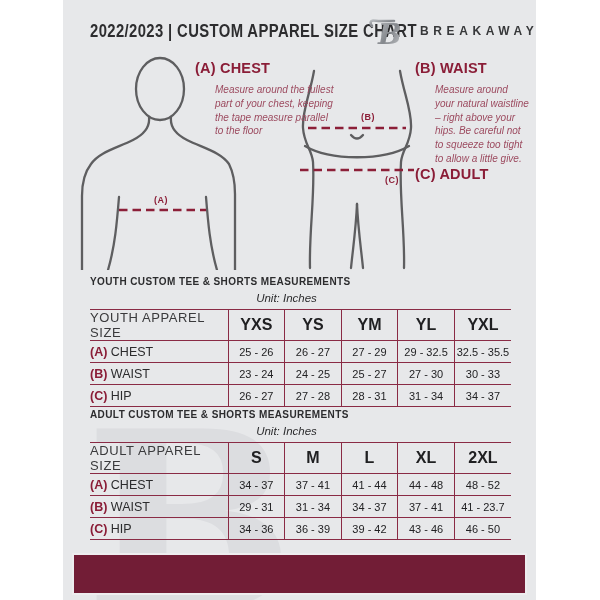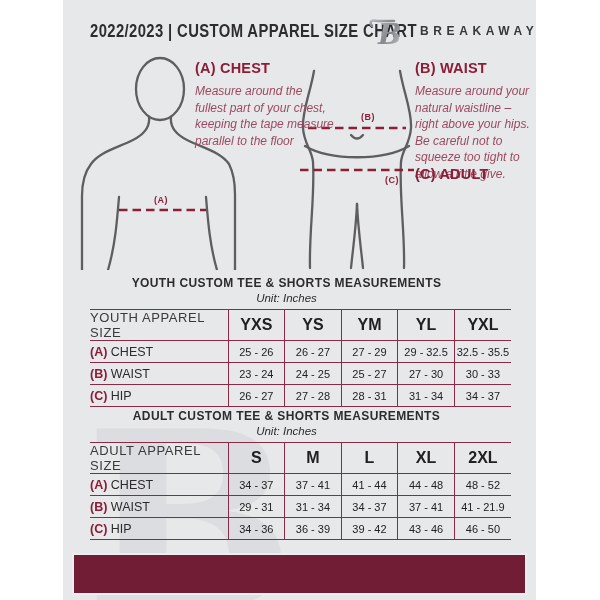--- a/index.html
+++ b/index.html
@@ -32,25 +32,25 @@
   #fig-lower { left:229px; top:56px; }
   .outline { fill:none; stroke:#5e5e60; stroke-width:2.3; stroke-linecap:round; }
   .dash { fill:none; stroke:#8c1f38; stroke-width:2.6; stroke-dasharray:8.5 5; }
   .mlabel { font-family:"Liberation Sans",sans-serif; font-size:9px; font-weight:bold; fill:#8c1f38; letter-spacing:0.5px; }
   
   .guide-block { position:absolute; z-index:2; }
   #chest-block { left:132px; top:60px; width:142px; }
   #waist-block { left:352px; top:60px; width:115px; }
   #hips-block  { left:352px; top:166px; width:119px; }
   .guide-heading { font-size:14.5px; font-weight:bold; color:#8a1d37; letter-spacing:0.2px; }
-  .guide-body { margin-top:7px; font-size:12px; font-style:italic; color:#9c4a5f; line-height:1.38; }
+  .guide-body { margin-top:7px; font-size:10px; font-style:italic; color:#9c4a5f; line-height:1.38;margin-left:20px; }
   
   .section-title {
-    position:absolute; left:13px; width:421px; text-align:center;
-    font-weight:bold; font-size:12px; color:#2c2c2e; letter-spacing:0.4px; z-index:2;
+    position:absolute; left:27px; width:421px; text-align:left;
+    font-weight:bold; font-size:10px; color:#2c2c2e; letter-spacing:0.4px; z-index:2;
   }
   .section-unit {
     position:absolute; left:13px; width:421px; text-align:center;
     font-size:11.5px; font-style:italic; color:#2c2c2e; z-index:2;
   }
   #youth-title { top:276px; } #youth-unit { top:292px; }
   #adult-title { top:409px; } #adult-unit { top:425px; }
   
   .size-table {
     position:absolute; left:27px; width:421px;
@@ -209,21 +209,21 @@
       <td class="cell-val">41 - 44</td>
       <td class="cell-val">44 - 48</td>
       <td class="cell-val">48 - 52</td>
     </tr>
     <tr>
       <td class="row-label"><span class="prefix">(B)</span> <span>WAIST</span></td>
       <td class="cell-val">29 - 31</td>
       <td class="cell-val">31 - 34</td>
       <td class="cell-val">34 - 37</td>
       <td class="cell-val">37 - 41</td>
-      <td class="cell-val">41 - 21.9</td>
+      <td class="cell-val">41 - 23.7</td>
     </tr>
     <tr class="last">
       <td class="row-label"><span class="prefix">(C)</span> <span>HIP</span></td>
       <td class="cell-val">34 - 36</td>
       <td class="cell-val">36 - 39</td>
       <td class="cell-val">39 - 42</td>
       <td class="cell-val">43 - 46</td>
       <td class="cell-val">46 - 50</td>
     </tr>
   </tbody>

